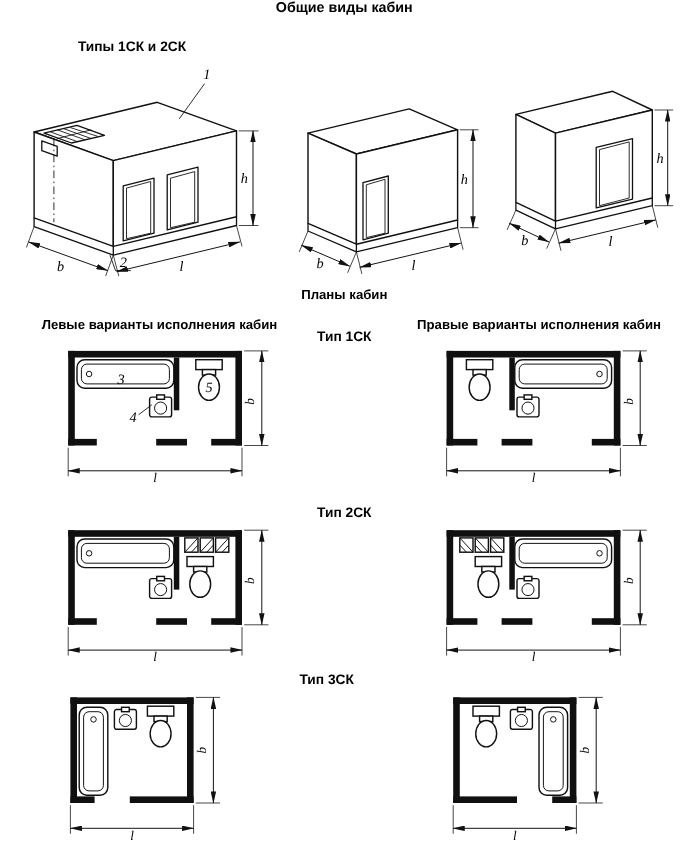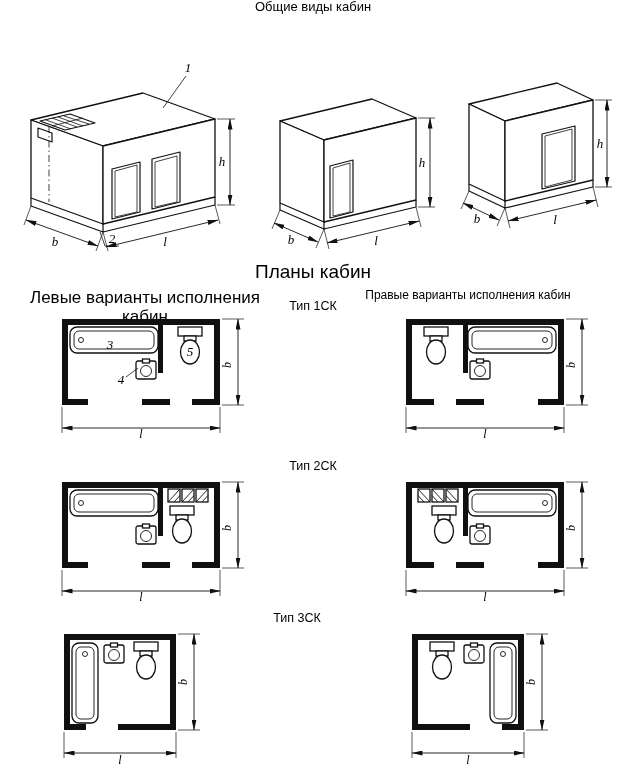--- a/index.html
+++ b/index.html
@@ -1,19 +1,19 @@
 <!DOCTYPE html>
 <html><head>
 <meta charset="utf-8">
 <style>
   * { margin:0; padding:0; box-sizing:border-box; }
   html,body { background:#fff; }
   .page { position:relative; width:626px; height:771px; background:#fff; overflow:hidden;
           font-family:"Liberation Sans", sans-serif; color:#000; }
-  .lbl { position:absolute; text-align:center; font-size:12.5px; line-height:1.1; }
+  .lbl { position:absolute; text-align:center; font-size:12.5px; line-height:1.1;font-weight:bold; }
   .page > svg { position:absolute; }
   svg text { font-family:"Liberation Serif", serif; font-style:italic; fill:#000; }
   text.dimlbl { font-size:13px; }
   text.num { font-size:13px; }
   svg.plan text.dimlbl { font-size:12px; }
   .o   { fill:#fff; stroke:#111; stroke-width:1.3; stroke-linejoin:round; }
   .ol  { fill:none; stroke:#111; stroke-width:1.2; stroke-linejoin:round; }
   .thin{ fill:none; stroke:#111; stroke-width:0.8; }
   .dash{ fill:none; stroke:#111; stroke-width:0.8; stroke-dasharray:7 3 1.5 3; }
   .ext { fill:none; stroke:#111; stroke-width:0.7; }
@@ -60,20 +60,21 @@
           <line class="fxi" x1="14" y1="13" x2="26" y2="0"></line>
           <line class="fxi" x1="20" y1="13" x2="26" y2="6.5"></line>
         <rect class="fx" x="28" y="0" width="12" height="13"></rect>
           <line class="fxi" x1="28" y1="13" x2="40" y2="0"></line>
           <line class="fxi" x1="34" y1="13" x2="40" y2="6.5"></line>
       </g>
     </defs>
   </svg>
 
   <div class="lbl" style="left:0;right:0;top:4;font-size:13px">Общие виды кабин</div>
+  <div class="lbl" style="left:30px;width:180px;top:36px">Типы 1СК и 2СК</div>
 
   <svg viewBox="0 0 235 205" width="235" height="205" style="left:5px;top:52px">
     <g>
       <polygon class="o" points="98,94 210,67 138,41 26,68"></polygon>
       <polygon class="o" points="26,146 98,172 98,94 26,68"></polygon>
       <polygon class="o" points="98,172 210,145 210,67 98,94"></polygon>
       <path class="ol" d="M26,146 L26,154 L98,180 L210,153 L210,145 M98,172 L98,180"></path>
       <line class="dash" x1="44" y1="74" x2="44" y2="150"></line>
       <polygon class="ol" points="33,76 47,81 47,90 33,85"></polygon>
     </g>
@@ -174,23 +175,23 @@
       <text class="dimlbl" x="22" y="157" text-anchor="middle">b</text>
     </g>
     <g>
       <line class="ext" x1="50" y1="142" x2="55" y2="162"></line>
       <line class="ext" x1="138" y1="121" x2="143" y2="141"></line>
       <line class="dim" x1="53" y1="155" x2="141" y2="134" marker-start="url(#arr)" marker-end="url(#arr)"></line>
       <text class="dimlbl" x="100" y="158" text-anchor="middle">l</text>
     </g>
   </svg>
 
-  <div class="lbl" style="left:0;right:0;top:262px;font-size:19px">Планы кабин</div>
-  <div class="lbl" style="left:25px;width:240px;top:289px;font-size:17px">Левые варианты исполнения кабин</div>
-  <div class="lbl" style="left:348px;width:240px;top:289px;font-size:12px">Правые варианты исполнения кабин</div>
+  <div class="lbl" style="left:0;right:0;top:262px;font-size:12px">Планы кабин</div>
+  <div class="lbl" style="left:25px;width:240px;top:289px;font-size:12px">Левые варианты исполнения кабин</div>
+  <div class="lbl" style="left:370px;width:240px;top:289px;font-size:12px">Правые варианты исполнения кабин</div>
   <div class="lbl" style="left:263px;width:100px;top:300px">Тип 1СК</div>
   <div class="lbl" style="left:263px;width:100px;top:460px">Тип 2СК</div>
   <div class="lbl" style="left:247px;width:100px;top:612px">Тип 3СК</div>
 
   <svg class="plan" viewBox="0 0 190 124" width="190" height="124" style="left:58px;top:315px">
     <g>
       <rect class="wall" x="4" y="4" width="158" height="6"></rect>
       <rect class="wall" x="4" y="4" width="6" height="86"></rect>
       <rect class="wall" x="156" y="4" width="6" height="86"></rect>
       <rect class="wall" x="4" y="84" width="26" height="6"></rect>

